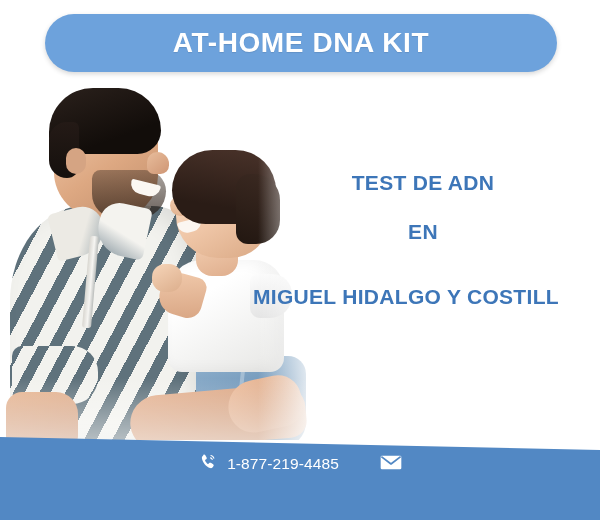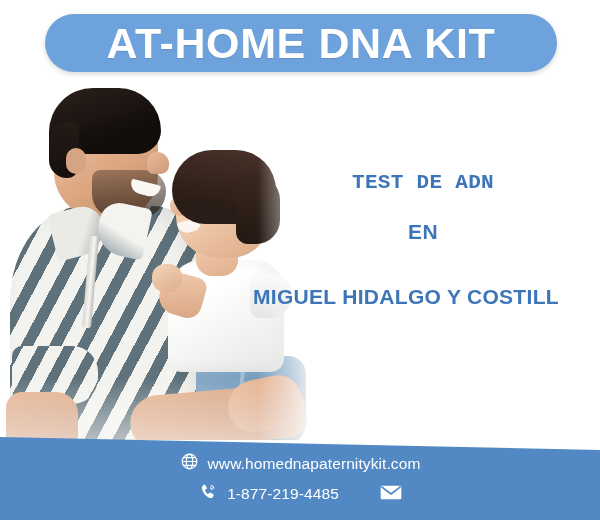--- a/index.html
+++ b/index.html
@@ -19,21 +19,21 @@
   #header-banner {
     position:absolute; left:45px; top:14px; width:512px; height:58px;
     background:#6da2dc;
     border-radius:29px;
     box-shadow:0 2px 5px rgba(0,0,0,0.16);
     display:flex; align-items:center; justify-content:center;
     z-index:6;
   }
   #header-title {
     color:#ffffff;
-    font-size:43px;
+    font-size:28px;
     font-weight:bold;
     letter-spacing:0.6px;
     line-height:1;
     white-space:nowrap;
     text-shadow:0 1px 1px rgba(0,0,0,0.10);
   }
 
   
   #photo {
     position:absolute; left:0px; top:78px; width:342px; height:362px;
@@ -222,21 +222,21 @@
   
   #headings { position:absolute; left:246px; top:158px; width:360px; z-index:5; }
   .heading-line {
     color:#3d76b8;
     font-weight:bold;
     font-size:21px;
     letter-spacing:0.3px;
     white-space:nowrap;
     line-height:1;
   }
-  #heading-l1 { text-align:center; width:354px; margin-top:14px;font-family:Liberation Mono, monospace; }
+  #heading-l1 { text-align:center; width:354px; margin-top:14px; }
   #heading-l2 { text-align:center; width:354px; margin-top:28px; }
   #heading-l3 { text-align:left;   margin-top:44px; margin-left:7px; }
 
   
   #footer {
     position:absolute; left:0; top:430px; width:600px; height:90px;
     background:#5288c4;
     clip-path:polygon(0 7px, 600px 20px, 600px 90px, 0 90px);
     z-index:8;
   }
@@ -305,34 +305,20 @@
 
   <div id="headings">
     <div class="heading-line" id="heading-l1">TEST DE ADN</div>
     <div class="heading-line" id="heading-l2">EN</div>
     <div class="heading-line" id="heading-l3">MIGUEL HIDALGO Y COSTILL</div>
   </div>
 
   <div id="footer">
     <div id="footer-rows">
 
-      <div class="footer-row" id="row-1">
-        <div class="contact-item">
-          <span class="icon">
-            <svg width="19" height="19" viewBox="0 0 24 24" fill="none" stroke="#ffffff" stroke-width="1.5">
-              <circle cx="12" cy="12" r="9.2"></circle>
-              <ellipse cx="12" cy="12" rx="4.1" ry="9.2"></ellipse>
-              <line x1="2.8" y1="12" x2="21.2" y2="12"></line>
-              <line x1="4.3" y1="7" x2="19.7" y2="7"></line>
-              <line x1="4.3" y1="17" x2="19.7" y2="17"></line>
-            </svg>
-          </span>
-          <span class="contact-text">www.homednapaternitykit.com</span>
-        </div>
-      </div>
 
       <div class="footer-row" id="row-2">
         <div class="contact-item">
           <span class="icon">
             <svg width="20" height="20" viewBox="0 0 24 24">
               <path fill="#ffffff" d="M6.6 3.2c.8-.5 1.8-.2 2.2.6l1.5 2.7c.4.7.2 1.6-.5 2.1l-1 .7c-.3.2-.4.6-.3.9.5 1.4 1.8 3.1 3.2 4.1.3.2.7.2.9-.1l.8-.9c.5-.6 1.4-.7 2.1-.3l2.6 1.6c.8.5 1 1.5.5 2.2l-1 1.4c-.7 1-2 1.4-3.2 1-2.3-.8-4.7-2.6-6.4-4.6C6.3 12.5 5 9.9 4.7 7.6c-.2-1.2.4-2.3 1.3-3l.6-1.4z"></path>
               <path fill="none" stroke="#ffffff" stroke-width="1.4" stroke-linecap="round" d="M15.6 4.2c1.6.4 2.9 1.6 3.4 3.2"></path>
               <path fill="none" stroke="#ffffff" stroke-width="1.4" stroke-linecap="round" d="M15.1 7.1c.9.3 1.6.9 1.9 1.8"></path>
             </svg>
           </span>

